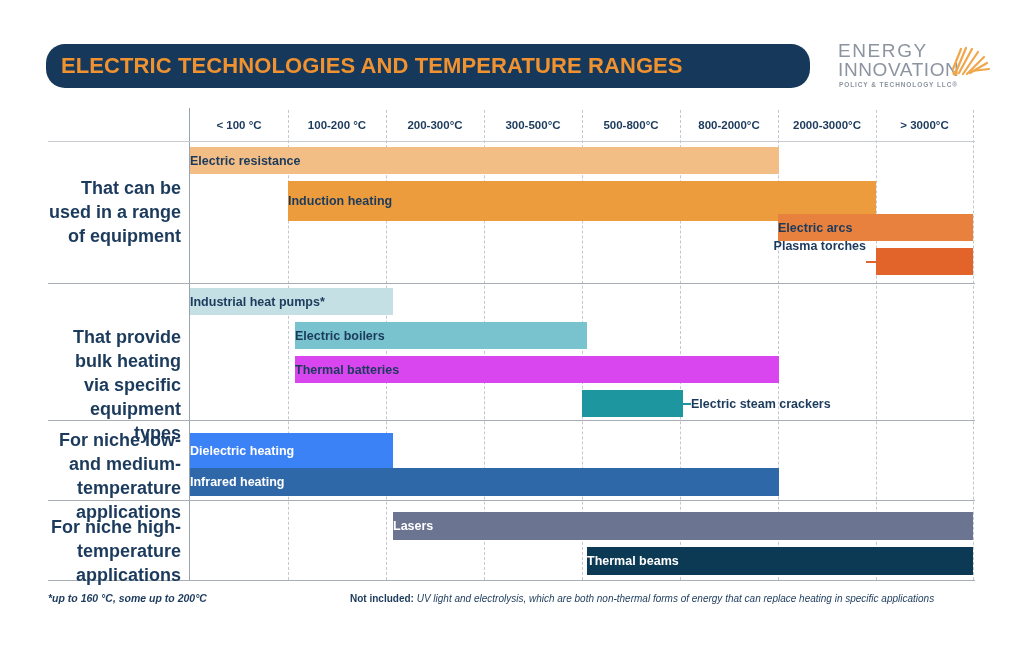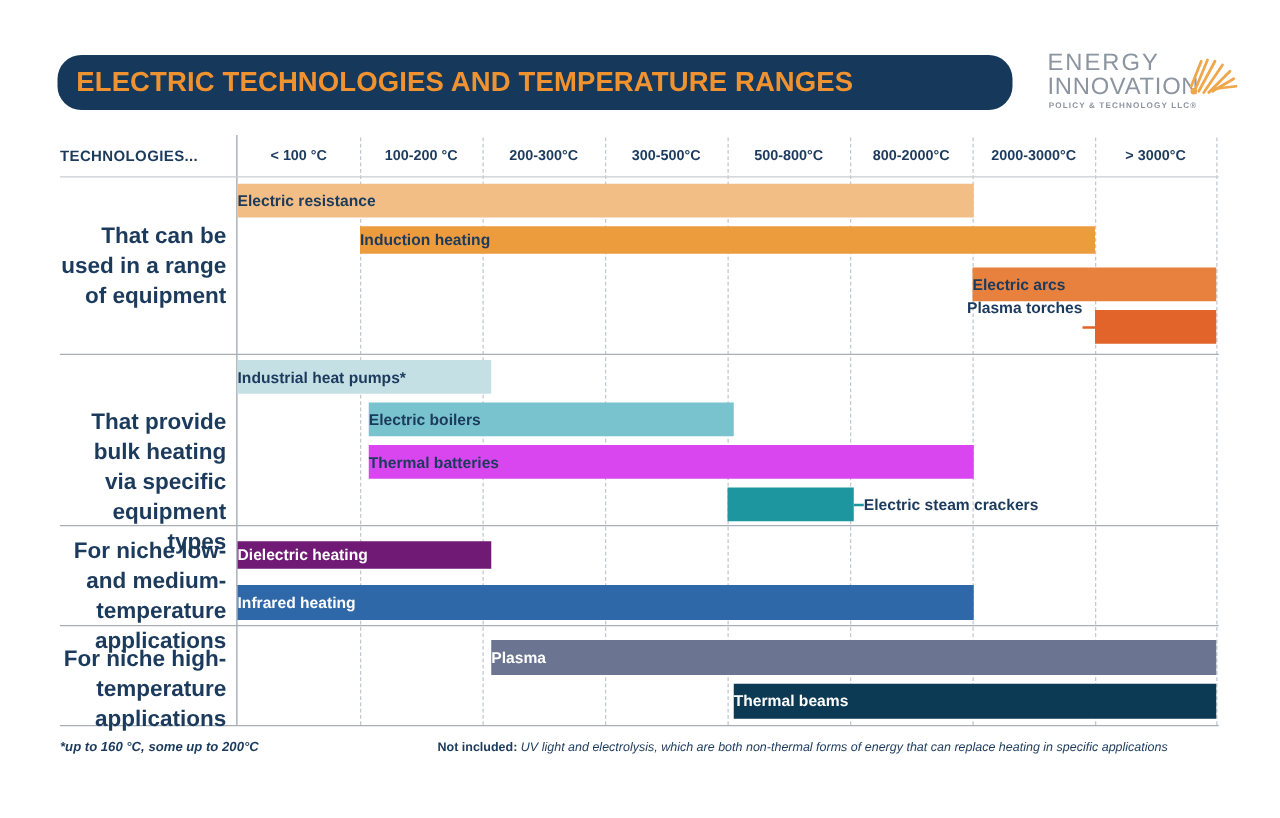--- a/index.html
+++ b/index.html
@@ -123,41 +123,40 @@
   <div class="vline-dash" style="left:778px;top:110px;height:470px;"></div>
   <div class="vline-dash" style="left:876px;top:110px;height:470px;"></div>
   <div class="vline-dash" style="left:973px;top:110px;height:470px;"></div>
 
   <div class="hline-thin" style="left:48px;top:141px;width:927px;"></div>
   <div class="hline" style="left:48px;top:283px;width:927px;"></div>
   <div class="hline" style="left:48px;top:420px;width:927px;"></div>
   <div class="hline" style="left:48px;top:500px;width:927px;"></div>
   <div class="hline" style="left:48px;top:580px;width:927px;"></div>
 
-  <div class="tech-header">TECHNOLOGIES...</div>
 
   <div class="col-header" style="left:190px;width:98px;">&lt; 100 °C</div>
   <div class="col-header" style="left:288px;width:98px;">100-200 °C</div>
   <div class="col-header" style="left:386px;width:98px;">200-300°C</div>
   <div class="col-header" style="left:484px;width:98px;">300-500°C</div>
   <div class="col-header" style="left:582px;width:98px;">500-800°C</div>
   <div class="col-header" style="left:680px;width:98px;">800-2000°C</div>
   <div class="col-header" style="left:778px;width:98px;">2000-3000°C</div>
   <div class="col-header" style="left:876px;width:97px;">&gt; 3000°C</div>
 
   <div class="row-label" style="top:176px;">That can be used in a range of equipment</div>
   <div class="row-label" style="top:325px;">That provide bulk heating via specific equipment types</div>
   <div class="row-label" style="top:428px;">For niche low- and medium-temperature applications</div>
   <div class="row-label" style="top:515px;">For niche high-temperature applications</div>
 
   <div class="bar" style="left:190px;top:147px;width:589px;height:27px;background:#F2BE85;">
     <span class="bar-label" style="color:#1B3A5C;">Electric resistance</span>
   </div>
 
-  <div class="bar" style="left:288px;top:181px;width:588px;height:22px;background:#ED9C3D;">
+  <div class="bar" style="left:288px;top:181px;width:588px;height:40px;background:#ED9C3D;">
     <span class="bar-label" style="color:#1B3A5C;">Induction heating</span>
   </div>
 
   <div class="bar" style="left:778px;top:214px;width:195px;height:27px;background:#E8813E;">
     <span class="bar-label" style="color:#1B3A5C;">Electric arcs</span>
   </div>
 
   <div class="bar" style="left:876px;top:248px;width:97px;height:27px;background:#E2642A;"></div>
   <div class="leader" style="left:866px;top:261px;width:12px;background:#E2642A;"></div>
   <div class="out-label left" style="left:686px;top:232px;width:180px;height:27px;">Plasma torches</div>
@@ -171,30 +170,30 @@
   </div>
 
   <div class="bar" style="left:295px;top:356px;width:484px;height:27px;background:#d946ef;">
     <span class="bar-label" style="color:#1B3A5C;">Thermal batteries</span>
   </div>
 
   <div class="bar" style="left:582px;top:390px;width:101px;height:27px;background:#1E96A0;"></div>
   <div class="leader" style="left:683px;top:403px;width:8px;background:#1E96A0;"></div>
   <div class="out-label" style="left:691px;top:390px;width:220px;height:27px;">Electric steam crackers</div>
 
-  <div class="bar" style="left:190px;top:433px;width:203px;height:22px;background:#701a75;">
+  <div class="bar" style="left:190px;top:433px;width:203px;height:35px;background:#3b82f6;">
     <span class="bar-label" style="color:#FFFFFF;">Dielectric heating</span>
   </div>
 
   <div class="bar" style="left:190px;top:468px;width:589px;height:28px;background:#2F68A8;">
     <span class="bar-label" style="color:#FFFFFF;">Infrared heating</span>
   </div>
 
   <div class="bar" style="left:393px;top:512px;width:580px;height:28px;background:#6B7490;">
-    <span class="bar-label" style="color:#FFFFFF;">Plasma</span>
+    <span class="bar-label" style="color:#FFFFFF;">Lasers</span>
   </div>
 
   <div class="bar" style="left:587px;top:547px;width:386px;height:28px;background:#0C3A54;">
     <span class="bar-label" style="color:#FFFFFF;">Thermal beams</span>
   </div>
 
   <div class="footnote-left">*up to 160 °C, some up to 200°C</div>
   <div class="footnote-right">
     <b>Not included:</b><i> UV light and electrolysis, which are both non-thermal forms of energy that can replace heating in specific applications</i>
   </div>

